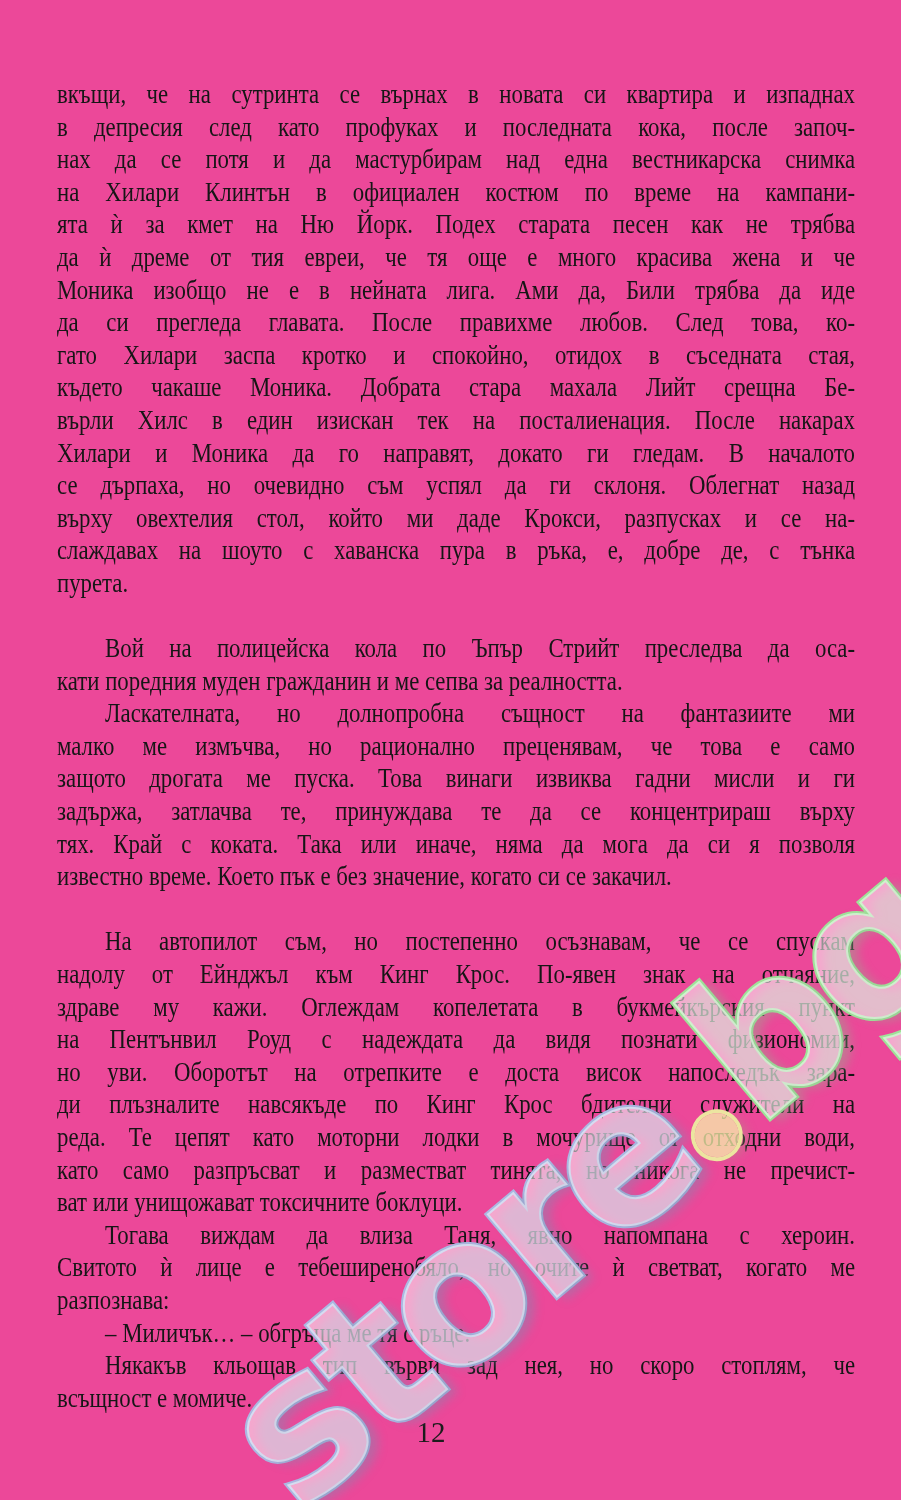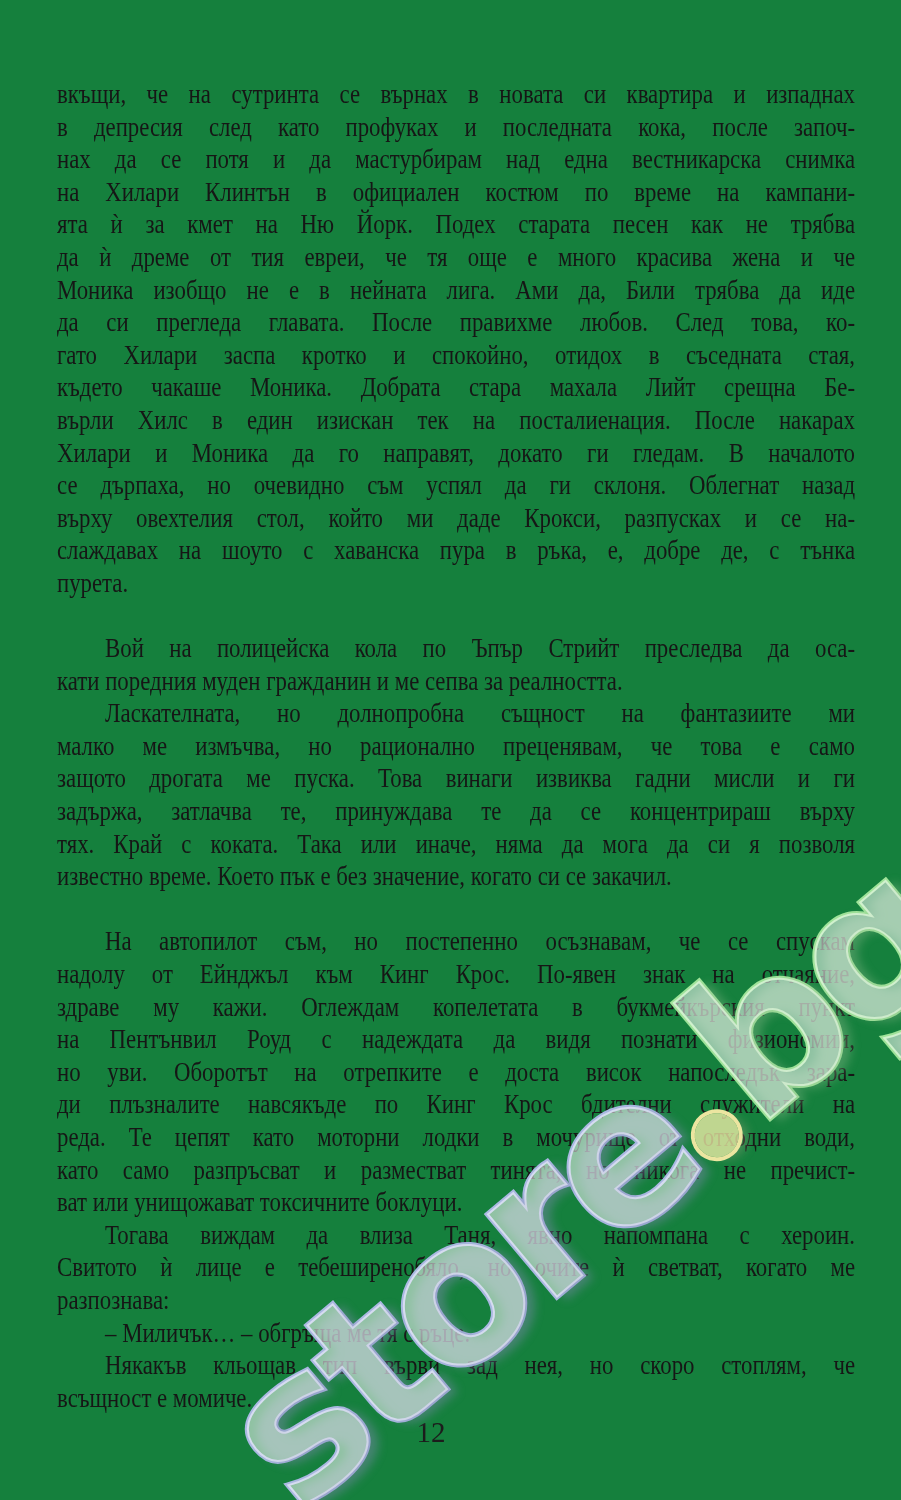--- a/index.html
+++ b/index.html
@@ -5,21 +5,21 @@
   html,body{margin:0;padding:0;}
   body{
     width:901px;height:1500px;
     background:#fdfdfc;
     overflow:hidden;
     position:relative;
     font-family:"Liberation Serif","DejaVu Serif",serif;
   }
   .page{
     position:absolute;inset:0;
-    background:#15803d;
+    background:#ec4899;
   }
   .text-block{
     position:absolute;
     left:57px;top:78px;
     width:980px;
     transform:scaleX(0.8143);
     transform-origin:0 0;
     color:#161616;
     font-size:28px;
     line-height:32.6px;

